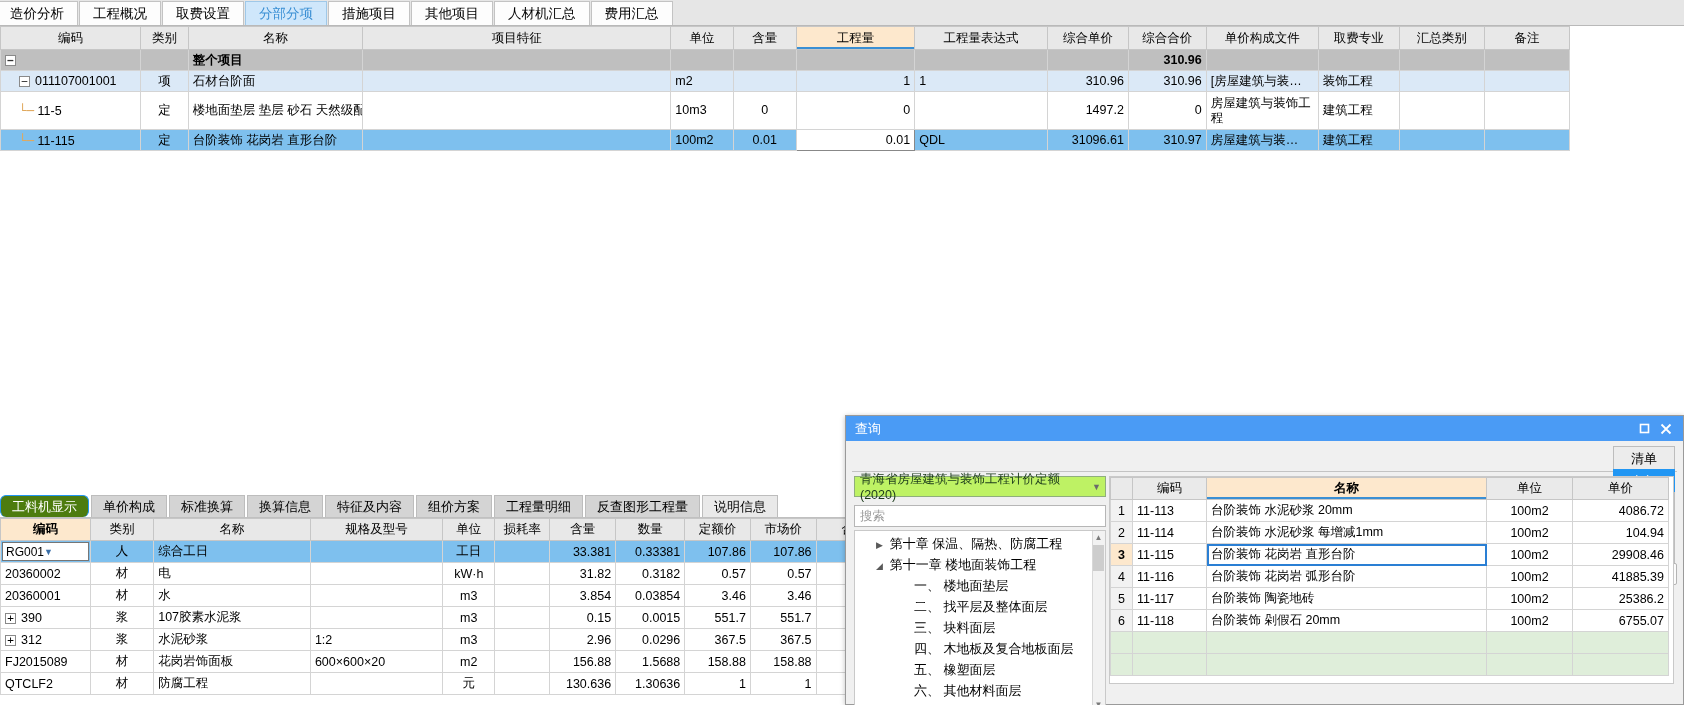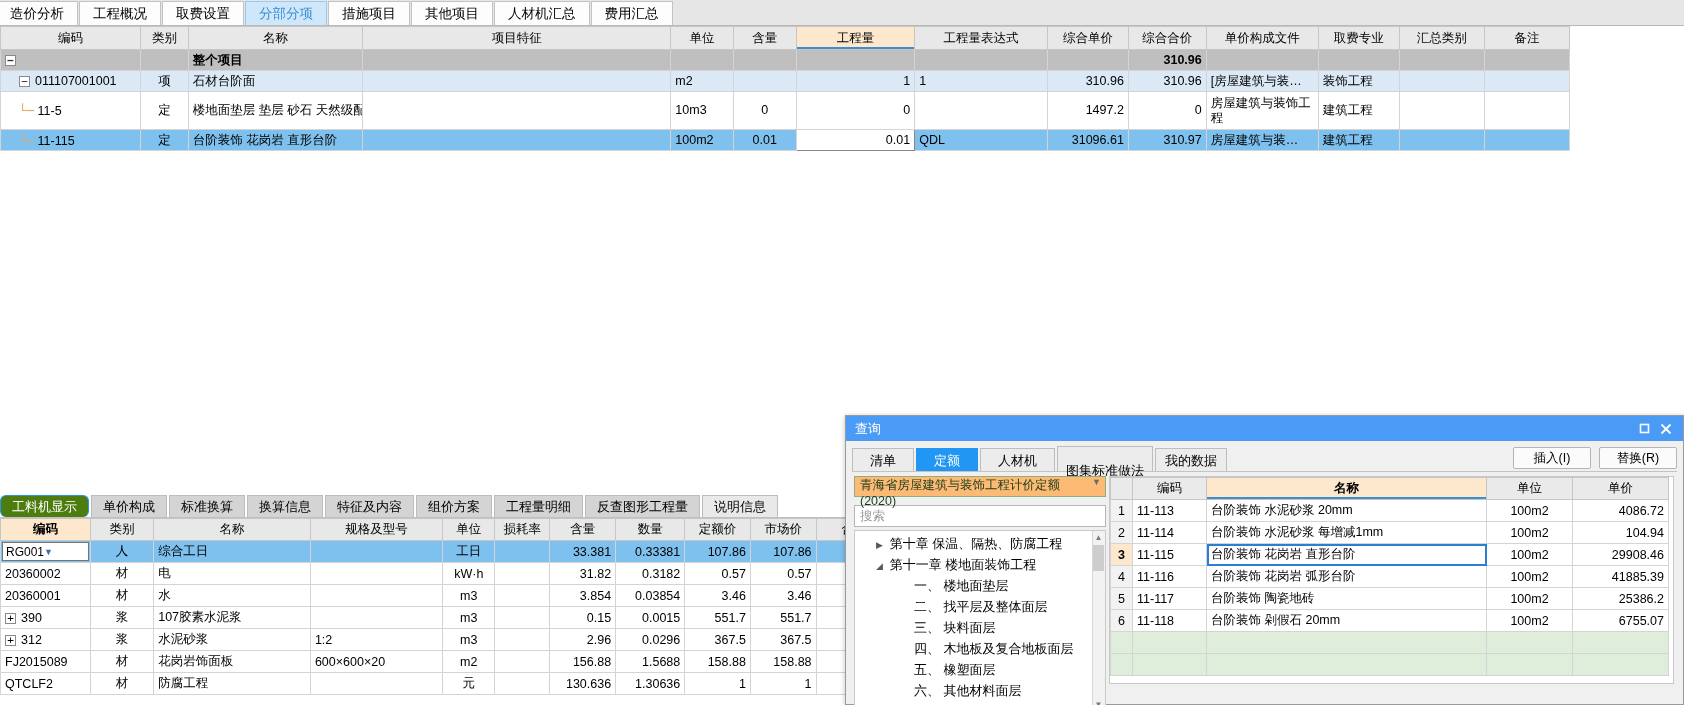--- a/index.html
+++ b/index.html
@@ -136,39 +136,39 @@
     height: 25px; background: #4a9bf5; color: #fff;
     display: flex; align-items: center; padding: 0 6px 0 9px;
     font-size: 13px;
   }
   .dlg-title .t { flex: 1; }
   .dlg-btn {
     width: 22px; height: 20px; display: flex; align-items: center;
     justify-content: center; color: #fff; font-size: 13px; cursor: default;
   }
   .dlg-body { padding: 5px 6px 0 6px; }
-  .dlg-tabrow { display: flex; align-items: flex-end; height: 25px; }
+  .dlg-tabrow { display: flex; align-items: flex-end; height: 25px; flex-direction: column; }
   .dtab {
     height: 23px; line-height: 23px; padding: 0 17px;
     background: #d8d8d8; border: 1px solid #bdbdbd; border-bottom: none;
     font-size: 13px; margin-right: 2px; white-space: nowrap; cursor: default;
   }
   .dtab.active { background: #2196f3; color: #fff; border-color: #2196f3; }
   .dtab.plain { background: #ececec; }
   .dlg-actions { margin-left: auto; display: flex; gap: 8px; padding-bottom: 2px;}
   .act-btn {
     height: 22px; min-width: 78px; padding: 0 10px;
     background: #fbfbfb; border: 1px solid #b4b4b4; border-radius: 2px;
     font-size: 12.5px; line-height: 20px; text-align: center; cursor: default;
   }
   .dlg-main { display: flex; height: 238px; border-top: 1px solid #c3c3c3; }
   .dlg-left { width: 257px; padding: 4px 3px 0 2px; }
   .sel-box {
-    height: 21px; background: #fdba74; border: 1px solid #8fae7d;
-    display: flex; align-items: flex-start; justify-content: space-between;
+    height: 21px; background: #bef264; border: 1px solid #8fae7d;
+    display: flex; align-items: center; justify-content: space-between;
     padding: 0 4px 0 5px; font-size: 12.5px; color: #1b3a1b;
   }
   .sel-box .caret { color: #6b6b6b; font-size: 9px; }
   .search-box {
     margin-top: 8px; height: 22px; border: 1px solid #b6b6b6; background: #fff;
     display: flex; align-items: center; padding: 0 5px;
     font-size: 12.5px; color: #9a9a9a;
   }
   .tree {
     margin-top: 3px; height: 182px; border: 1px solid #c9c9c9; background: #fff;

